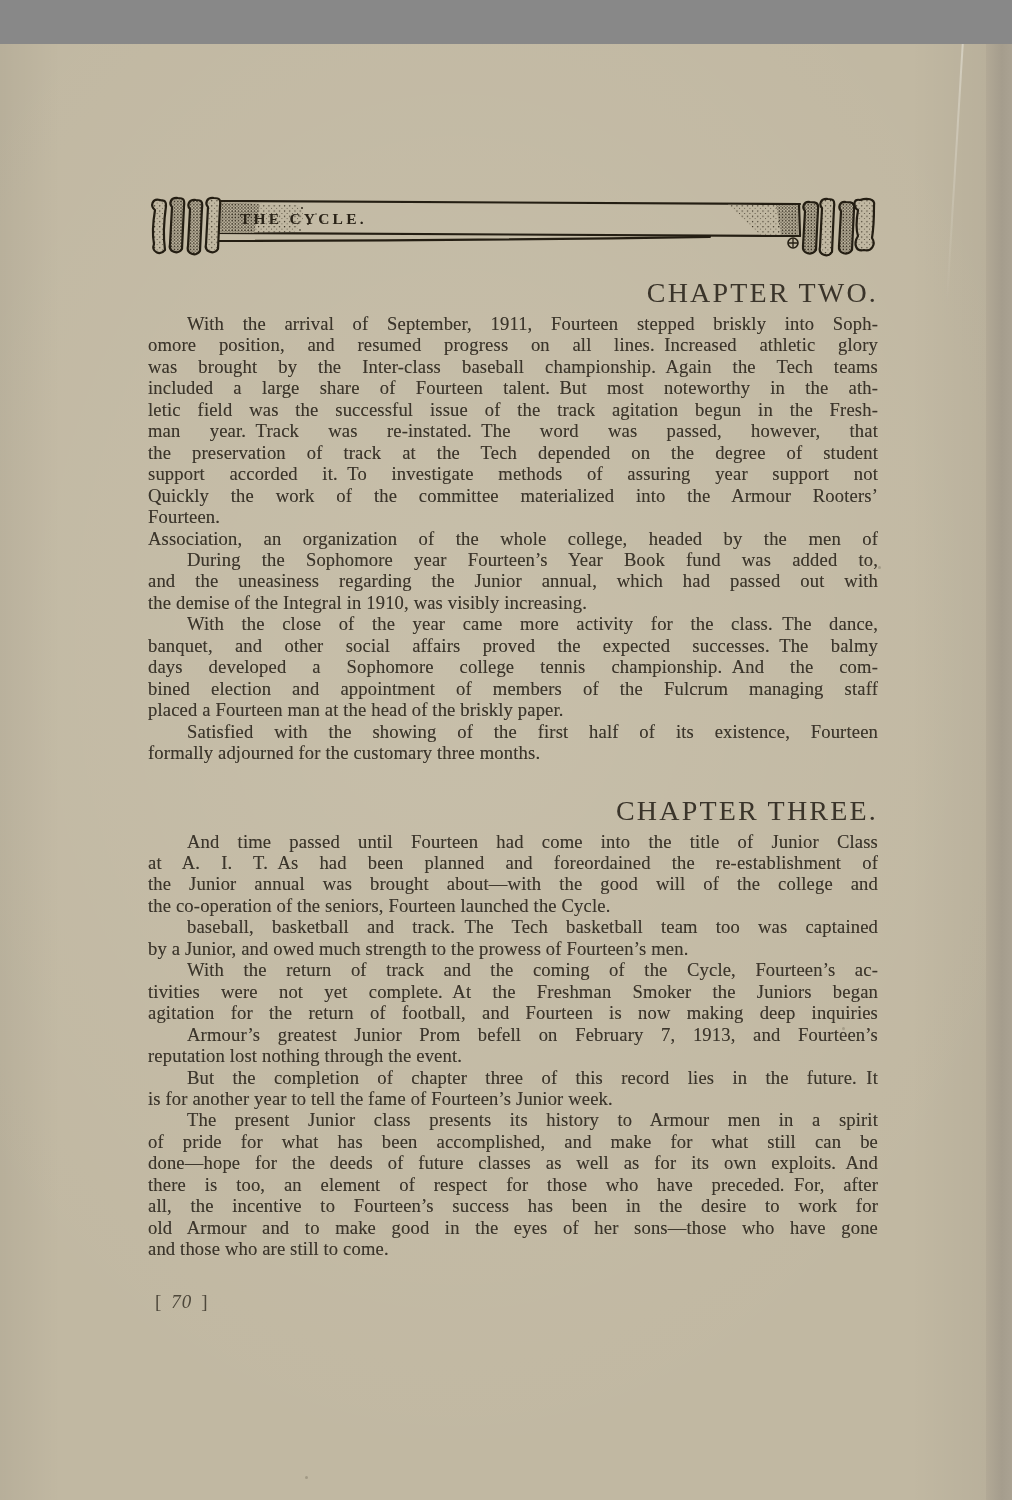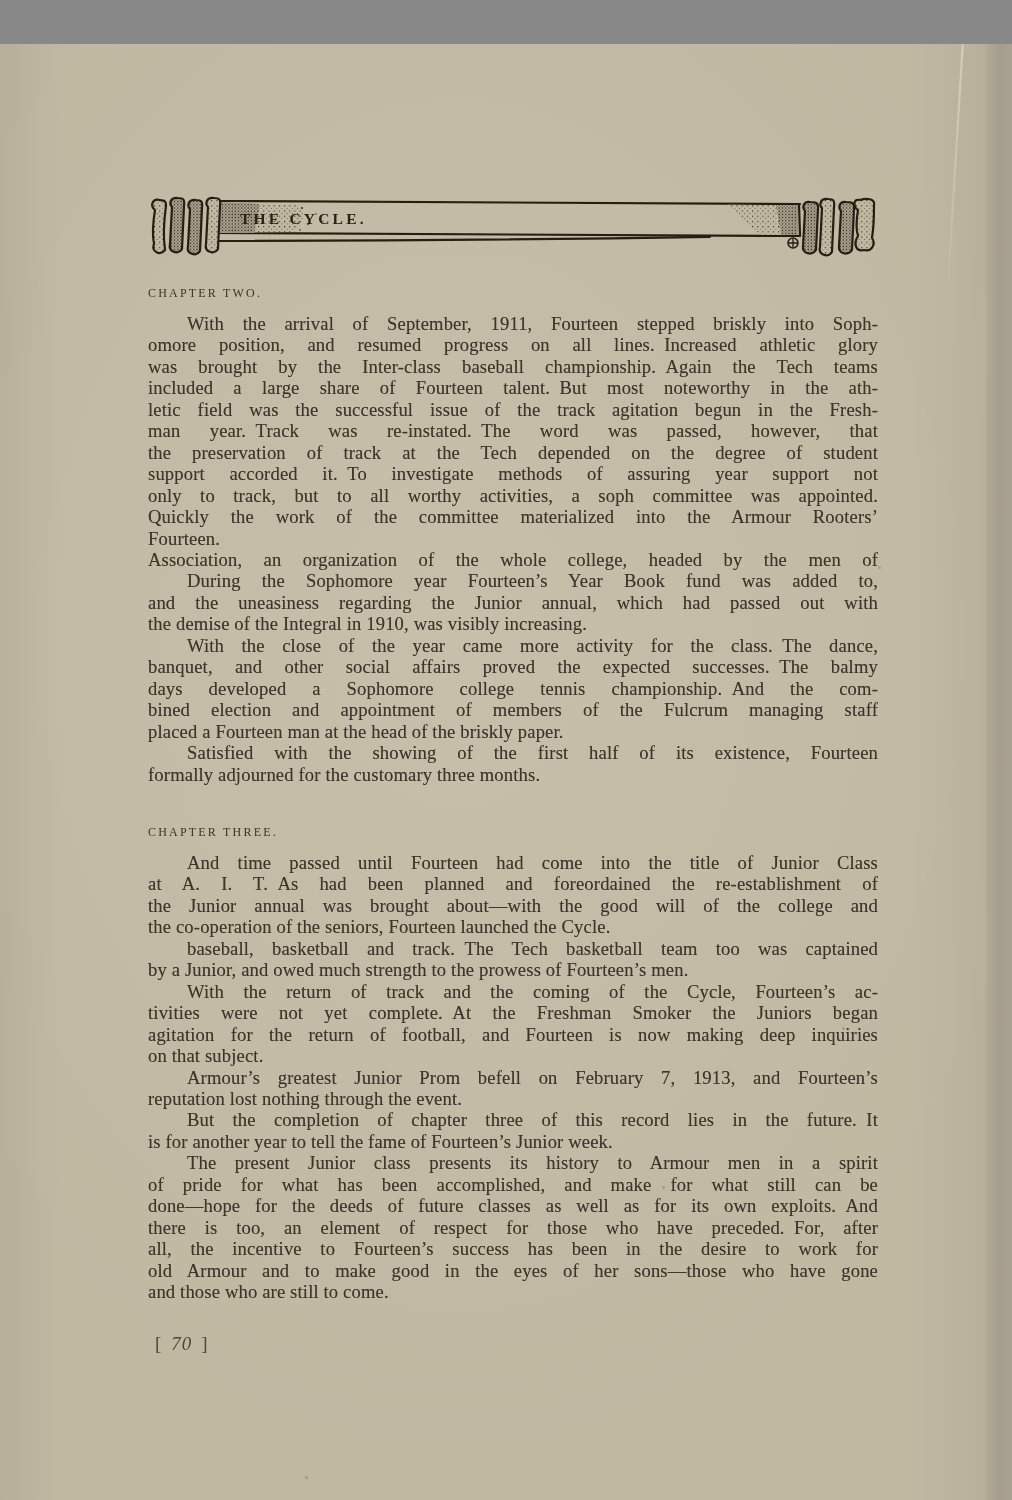--- a/index.html
+++ b/index.html
@@ -23,21 +23,21 @@
     position:absolute;top:-6px;right:56px;width:2px;height:265px;
     background:linear-gradient(to bottom,rgba(255,255,250,0.38),rgba(255,255,250,0.12) 70%,rgba(255,255,250,0));
     transform:rotate(3.5deg);
   }
   .speck{position:absolute;width:3px;height:3px;border-radius:50%;background:rgba(52,45,34,0.22);}
   .page-content{
     position:absolute;left:148px;top:150px;width:730px;
   }
   .banner{display:block;width:730px;height:66px;}
   .chapter-heading{
-    font-size:12px;line-height:24px;text-align:left;
+    font-size:28px;line-height:24px;text-align:right;
     letter-spacing:2.2px;margin:35px 0 8px 0;
     color:#3a342a;
   }
   .page-body > .chapter-heading:first-child{margin-top:21px;}
   .para{margin:0;}
   .line{
     font-size:18.6px;line-height:21.45px;
     text-align:justify;text-align-last:justify;
     letter-spacing:0.15px;
     color:#3b352b;
@@ -125,21 +125,20 @@
         <div class="chapter-heading">CHAPTER TWO.</div>
         <div class="para">
           <div class="line">With the arrival of September, 1911, Fourteen stepped briskly into Soph-</div>
           <div class="line">omore position, and resumed progress on all lines. Increased athletic glory</div>
           <div class="line">was brought by the Inter-class baseball championship. Again the Tech teams</div>
           <div class="line">included a large share of Fourteen talent. But most noteworthy in the ath-</div>
           <div class="line">letic field was the successful issue of the track agitation begun in the Fresh-</div>
           <div class="line">man year. Track was re-instated. The word was passed, however, that</div>
           <div class="line">the preservation of track at the Tech depended on the degree of student</div>
           <div class="line">support accorded it. To investigate methods of assuring year support not</div>
-          <div class="line">only to track, but to all worthy activities, a soph committee was appointed.</div>
           <div class="line">Quickly the work of the committee materialized into the Armour Rooters’</div>
           <div class="line last">Fourteen.</div>
           <div class="line">Association, an organization of the whole college, headed by the men of</div>
         </div>
         <div class="para">
           <div class="line">During the Sophomore year Fourteen’s Year Book fund was added to,</div>
           <div class="line">and the uneasiness regarding the Junior annual, which had passed out with</div>
           <div class="line last">the demise of the Integral in 1910, was visibly increasing.</div>
         </div>
         <div class="para">
@@ -161,21 +160,20 @@
           <div class="line last">the co-operation of the seniors, Fourteen launched the Cycle.</div>
         </div>
         <div class="para">
           <div class="line">baseball, basketball and track. The Tech basketball team too was captained</div>
           <div class="line last">by a Junior, and owed much strength to the prowess of Fourteen’s men.</div>
         </div>
         <div class="para">
           <div class="line">With the return of track and the coming of the Cycle, Fourteen’s ac-</div>
           <div class="line">tivities were not yet complete. At the Freshman Smoker the Juniors began</div>
           <div class="line">agitation for the return of football, and Fourteen is now making deep inquiries</div>
-          <div class="line last">on that subject.</div>
         </div>
         <div class="para">
           <div class="line">Armour’s greatest Junior Prom befell on February 7, 1913, and Fourteen’s</div>
           <div class="line last">reputation lost nothing through the event.</div>
         </div>
         <div class="para">
           <div class="line">But the completion of chapter three of this record lies in the future. It</div>
           <div class="line last">is for another year to tell the fame of Fourteen’s Junior week.</div>
         </div>
         <div class="para">

